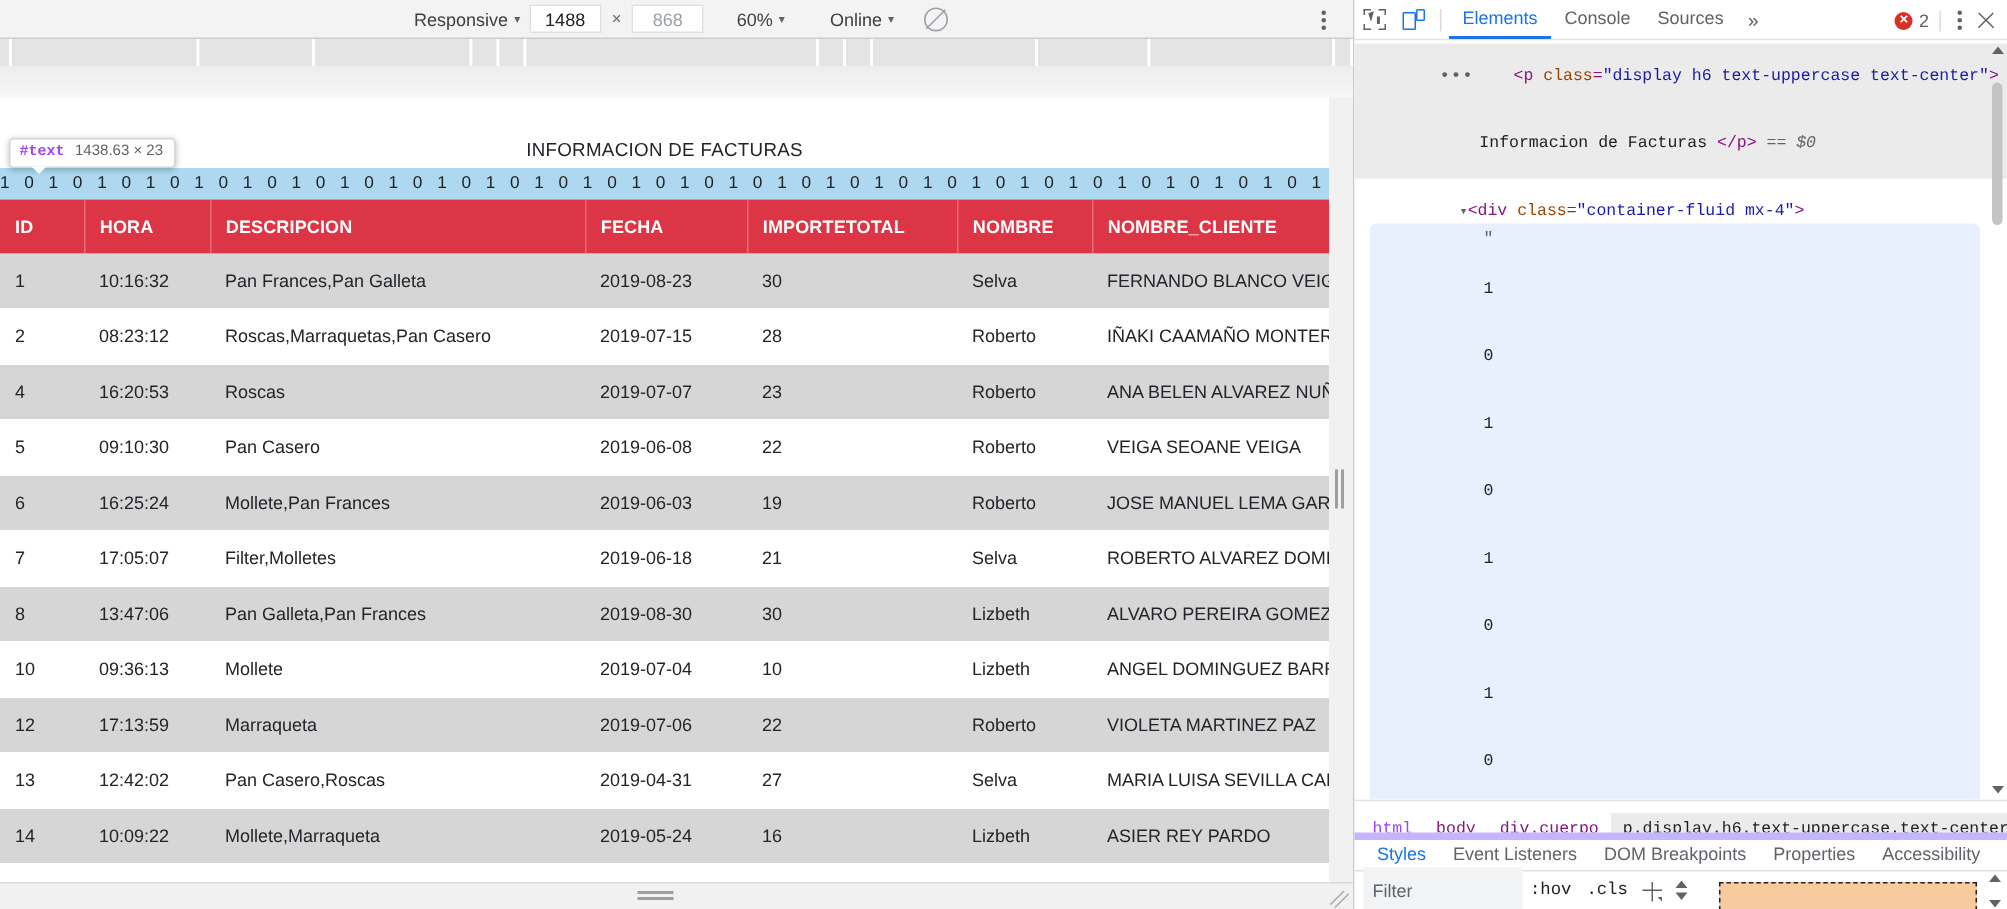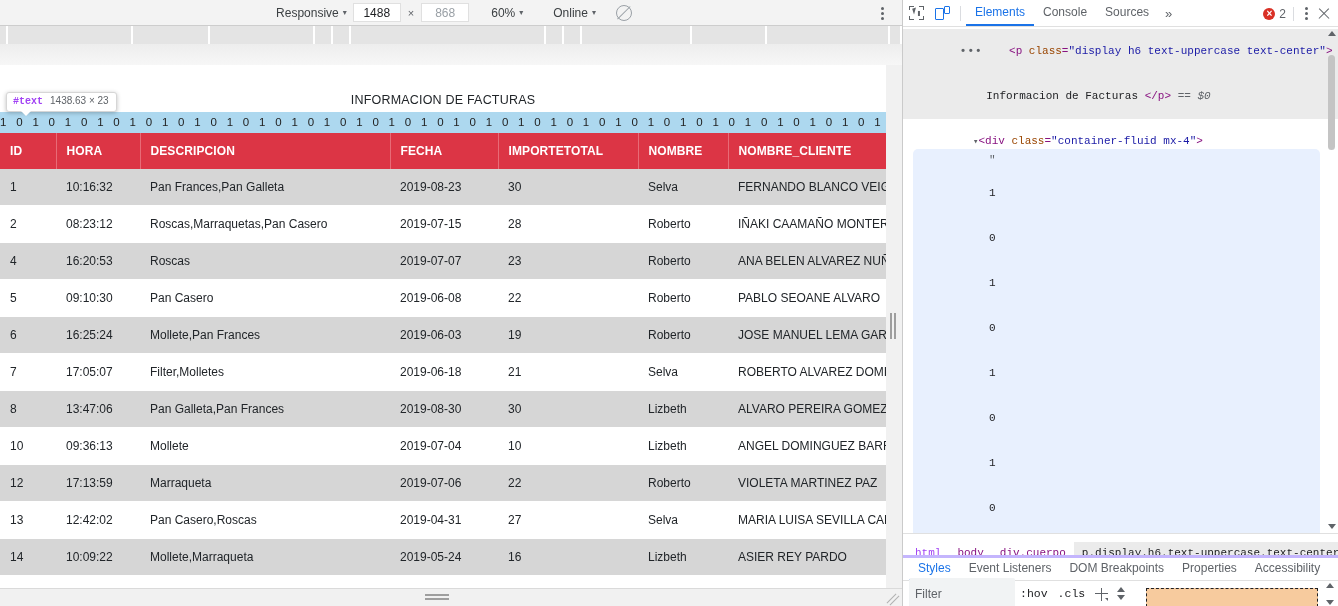--- a/index.html
+++ b/index.html
@@ -242,21 +242,21 @@
     font-family: "Liberation Mono", monospace; font-size: 11px; padding-left: 4px;
   }
   .crumb { padding: 0 8px; height: 22px; display: flex; align-items: center; white-space: nowrap; margin-top: 16px; }
   .crumb.t1 { color: #a142f4; }
   .crumb.t2 { color: #881280; }
   .crumb.t3 { color: #881280; }
   .crumb.active { background: #ebebeb; color: #202124; }
 
   
   #styles-tabs {
-    height: 25px; min-height: 25px; border-top: 3px solid #c4b5fd;
+    height: 25px; min-height: 25px; border-top: 5px solid #c4b5fd;
     display: flex; align-items: center; background: #fff; padding-left: 6px;
   }
   .st-tab { padding: 0 9px; height: 24px; display: flex; align-items: center; color: #5f6368; font-size: 12px; border-bottom: 2px solid transparent; }
   .st-tab.active { color: #1a73e8; border-bottom-color: #1a73e8; }
   #styles-filter {
     height: 26px; min-height: 26px; display: flex; align-items: center;
     border-top: 1px solid #e0e0e0; background: #fff; position: relative;
   }
   #filter-input {
     margin-left: 6px; width: 106px; height: 31px; background: #f1f3f4;
@@ -394,21 +394,21 @@
               <td>Roberto</td>
               <td>ANA BELEN ALVAREZ NUÑEZ</td>
             </tr>
             <tr>
               <td>5</td>
               <td>09:10:30</td>
               <td>Pan Casero</td>
               <td>2019-06-08</td>
               <td>22</td>
               <td>Roberto</td>
-              <td>PABLO SEOANE ALVARO</td>
+              <td>VEIGA SEOANE VEIGA</td>
             </tr>
             <tr>
               <td>6</td>
               <td>16:25:24</td>
               <td>Mollete,Pan Frances</td>
               <td>2019-06-03</td>
               <td>19</td>
               <td>Roberto</td>
               <td>JOSE MANUEL LEMA GARCIA</td>
             </tr>

